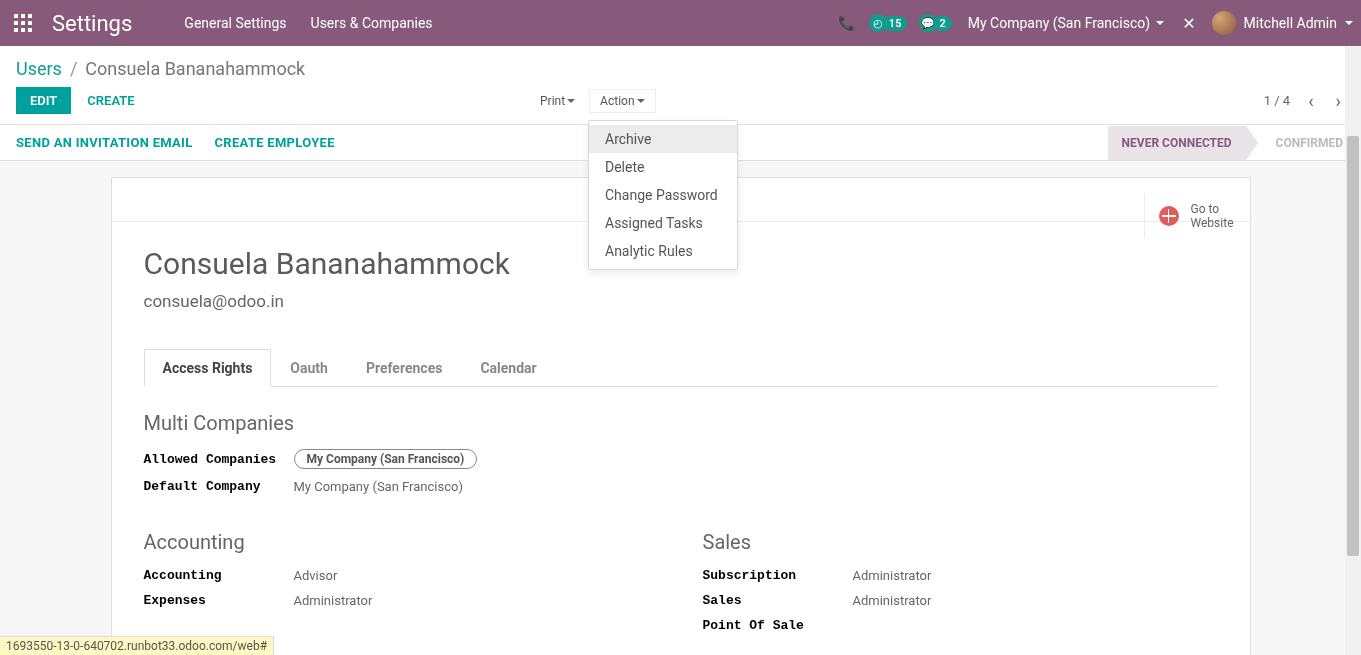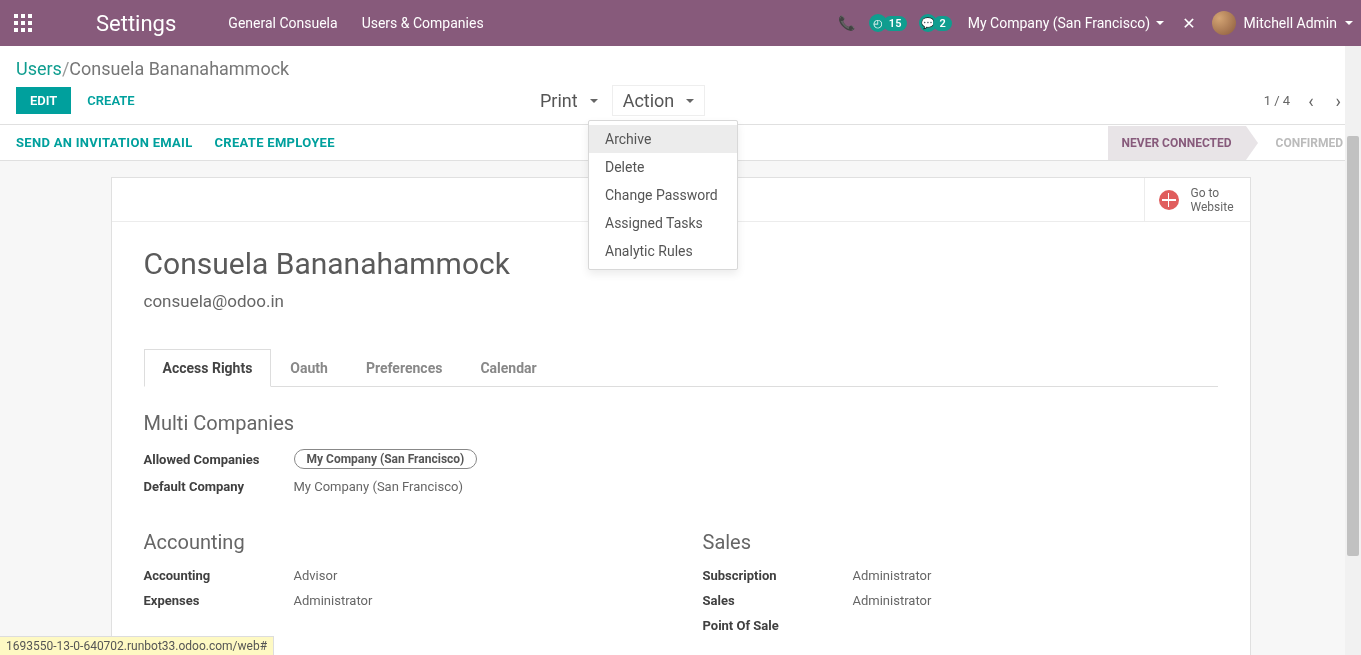--- a/index.html
+++ b/index.html
@@ -2,81 +2,81 @@
 <html><head>
 <meta charset="utf-8">
 <style>
 * { margin: 0; padding: 0; box-sizing: border-box; font-family: -apple-system, BlinkMacSystemFont, "Segoe UI", Roboto, "Helvetica Neue", Arial, sans-serif; }
 body { width: 1361px; height: 655px; overflow: hidden; background: #fff; position: relative; }
 
 .topbar { height: 46px; background: #875a7b; display: flex; align-items: center; color: #fff; padding: 0 8px; }
 .topbar .apps-icon { width: 30px; height: 30px; display: flex; align-items: center; justify-content: center; cursor: pointer; margin-right: 14px; }
 .apps-grid { display: grid; grid-template-columns: repeat(3, 4px); grid-template-rows: repeat(3, 4px); gap: 3px; }
 .apps-grid span { background: #fff; width: 4px; height: 4px; }
-.topbar .app-title { font-size: 22px; font-weight: 400; margin-right: 40px; margin-left: 44px; }
+.topbar .app-title { font-size: 22px; font-weight: 400; margin-right: 40px; }
 .topbar .nav-item { font-size: 14px; color: #fff; padding: 0 12px; cursor: pointer; }
 .topbar .spacer { flex: 1; }
 .topbar .icon-btn { width: 32px; height: 32px; display: flex; align-items: center; justify-content: center; cursor: pointer; position: relative; }
 .badge-pill { position: relative; display: flex; align-items: center; margin: 0 6px; cursor: pointer; }
 .badge-pill .circle-icon { width: 18px; height: 18px; border-radius: 50%; background: #0f9d8f; color: #fff; display: flex; align-items: center; justify-content: center; font-size: 11px; }
 .badge-pill .count { background: #0f9d8f; color: #fff; font-size: 11px; padding: 1px 6px; border-radius: 10px; margin-left: -4px; font-weight: 600; }
 .phone-icon { color: #fff; font-size: 14px; }
 .company-select { font-size: 14px; margin: 0 10px; cursor: pointer; display: flex; align-items: center; gap: 6px; }
 .caret-down { width: 0; height: 0; border-left: 4px solid transparent; border-right: 4px solid transparent; border-top: 4px solid #fff; }
 .caret-down-dark { width: 0; height: 0; border-left: 4px solid transparent; border-right: 4px solid transparent; border-top: 4px solid #666; }
 .studio-icon { font-size: 16px; cursor: pointer; margin: 0 8px; }
 .user-menu { display: flex; align-items: center; gap: 8px; margin-left: 8px; cursor: pointer; font-size: 14px; }
 .avatar { width: 24px; height: 24px; border-radius: 50%; background: radial-gradient(circle at 30% 30%, #d4a574, #8b5a3c); }
 
-.breadcrumb-row { padding: 12px 16px 4px; font-size: 18px; display: flex; align-items: center; }
+.breadcrumb-row { padding: 12px 16px 4px; font-size: 18px; display: flex; align-items: center; gap: 8px; }
 .breadcrumb-row a { color: #0f9d8f; text-decoration: none; cursor: pointer; }
 .breadcrumb-row .sep { color: #999; }
 .breadcrumb-row .current { color: #777; }
 
 .control-row { display: flex; align-items: center; padding: 4px 16px 10px; position: relative; justify-content: space-between; }
 .btn-edit { background: #00a09d; color: #fff; border: none; padding: 6px 14px; font-size: 13px; font-weight: 600; cursor: pointer; margin-right: 16px; }
 .btn-create { background: transparent; color: #00a09d; border: none; font-size: 13px; font-weight: 600; cursor: pointer; }
 .control-row .spacer { flex: 1; }
-.print-toggle, .action-toggle { font-size: 18px; color: #555; cursor: pointer; display: flex; align-items: center; gap: 12px; padding: 4px 10px; }
+.print-toggle, .action-toggle { font-size: 12px; color: #555; cursor: pointer; display: flex; align-items: center; gap: 2px; padding: 4px 10px; }
 .action-toggle { background: #fff; border: 1px solid #eee; }
 .pager { display: flex; align-items: center; gap: 14px; font-size: 13px; color: #666; }
 .pager .arrow { font-size: 18px; color: #666; cursor: pointer; padding: 0 4px; }
 
 .dropdown-menu { position: absolute; left: 588px; top: 120px; width: 150px; background: #fff; border: 1px solid #d8d8d8; border-radius: 2px; box-shadow: 0 4px 8px rgba(0,0,0,0.08); z-index: 100; padding: 4px 0; }
 .dropdown-menu .item { padding: 6px 16px; font-size: 14px; color: #555; cursor: pointer; }
 .dropdown-menu .item.hover { background: #ececec; }
 
 .actions-bar { border-top: 1px solid #e0e0e0; border-bottom: 1px solid #e0e0e0; padding: 10px 16px; display: flex; align-items: center; gap: 22px; background: #fff; position: relative; }
 .actions-bar .link-btn { color: #00a09d; font-size: 13px; font-weight: 700; cursor: pointer; letter-spacing: 0.3px; }
 .status-wrap { position: absolute; right: 4px; top: 50%; transform: translateY(-50%); display: flex; align-items: center; gap: 8px; }
 .status-chip { font-size: 12px; font-weight: 700; padding: 10px 14px; position: relative; }
 .status-chip.active { background: #e8e4e7; color: #875a7b; }
 .status-chip.active::after { content: ""; position: absolute; right: -12px; top: 0; width: 0; height: 0; border-top: 17px solid transparent; border-bottom: 17px solid transparent; border-left: 12px solid #e8e4e7; }
 .status-chip.inactive { color: #bbb; padding-left: 22px; }
 
 .form-wrap { background: #f7f7f7; padding: 0; display: flex; justify-content: center; }
 .form-sheet { width: 1140px; background: #fff; border: 1px solid #e0e0e0; margin-top: 16px; position: relative; }
 .sheet-top { height: 44px; border-bottom: 1px solid #ececec; position: relative; }
-.website-btn { position: absolute; right: 0; top: 0; height: 44px; border-left: 1px solid #ececec; padding: 6px 16px 6px 14px; display: flex; align-items: center; gap: 12px; cursor: pointer; font-size: 12px; color: #666; line-height: 1.2; }
+.website-btn { position: absolute; right: 0; top: 16px; height: 44px; border-left: 1px solid #ececec; padding: 6px 16px 6px 14px; display: flex; align-items: center; gap: 12px; cursor: pointer; font-size: 12px; color: #666; line-height: 1.2; }
 .globe { width: 20px; height: 20px; border-radius: 50%; background: #e05d5d; position: relative; }
 .globe::before, .globe::after { content: ""; position: absolute; background: #fff; }
 .globe::before { width: 14px; height: 1.5px; top: 9px; left: 3px; }
 .globe::after { width: 1.5px; height: 14px; left: 9px; top: 3px; }
 
 .sheet-body { padding: 24px 32px; }
 .record-title { font-size: 30px; color: #5a5a5a; font-weight: 400; margin-bottom: 10px; }
 .record-email { font-size: 17px; color: #666; margin-bottom: 38px; }
 
 .tabs { display: flex; border-bottom: 1px solid #ddd; }
 .tab { padding: 10px 18px; font-size: 14px; color: #888; cursor: pointer; border: 1px solid transparent; border-bottom: none; margin-bottom: -1px; font-weight: bold; }
 .tab.active { color: #444; border-color: #ddd; background: #fff; border-bottom: 1px solid #fff; }
 
 .section-title { font-size: 20px; color: #666; font-weight: 400; margin: 24px 0 14px; }
 .field-row { display: flex; align-items: center; margin-bottom: 10px; font-size: 13px; }
-.field-row .label { width: 150px; color: #404040; font-weight: 700; }
+.field-row .label { width: 150px; color: #000000; font-weight: 700; font-family: Liberation Mono, monospace; }
 .field-row .value { color: #666; }
 .tag { display: inline-block; border: 1px solid #888; border-radius: 12px; padding: 2px 12px; font-size: 12px; font-weight: 700; color: #555; }
 .link-val { color: #00a09d; }
 
 .two-col { display: flex; gap: 44px; margin-top: 36px; }
 .col { flex: 1; }
 .col .section-title { margin-top: 0; }
 
 .status-url { position: absolute; left: 0; bottom: 0; background: #fef9c3; color: #555; font-size: 12px; padding: 2px 6px; border: 1px solid #ddd; border-left: none; border-bottom: none; }
 
@@ -94,21 +94,21 @@
         <span></span>
         <span></span>
         <span></span>
         <span></span>
         <span></span>
         <span></span>
         <span></span>
       </div>
   </div>
   <div class="app-title">Settings</div>
-  <div class="nav-item">General Consuela</div>
+  <div class="nav-item">General Settings</div>
   <div class="nav-item">Users &amp; Companies</div>
   <div class="spacer"></div>
   <div class="icon-btn">
       <span class="phone-icon">📞</span>
     </div>
   <div class="badge-pill">
     <div class="circle-icon">◴</div>
     <div class="count">15</div>
   </div>
   <div class="badge-pill">

